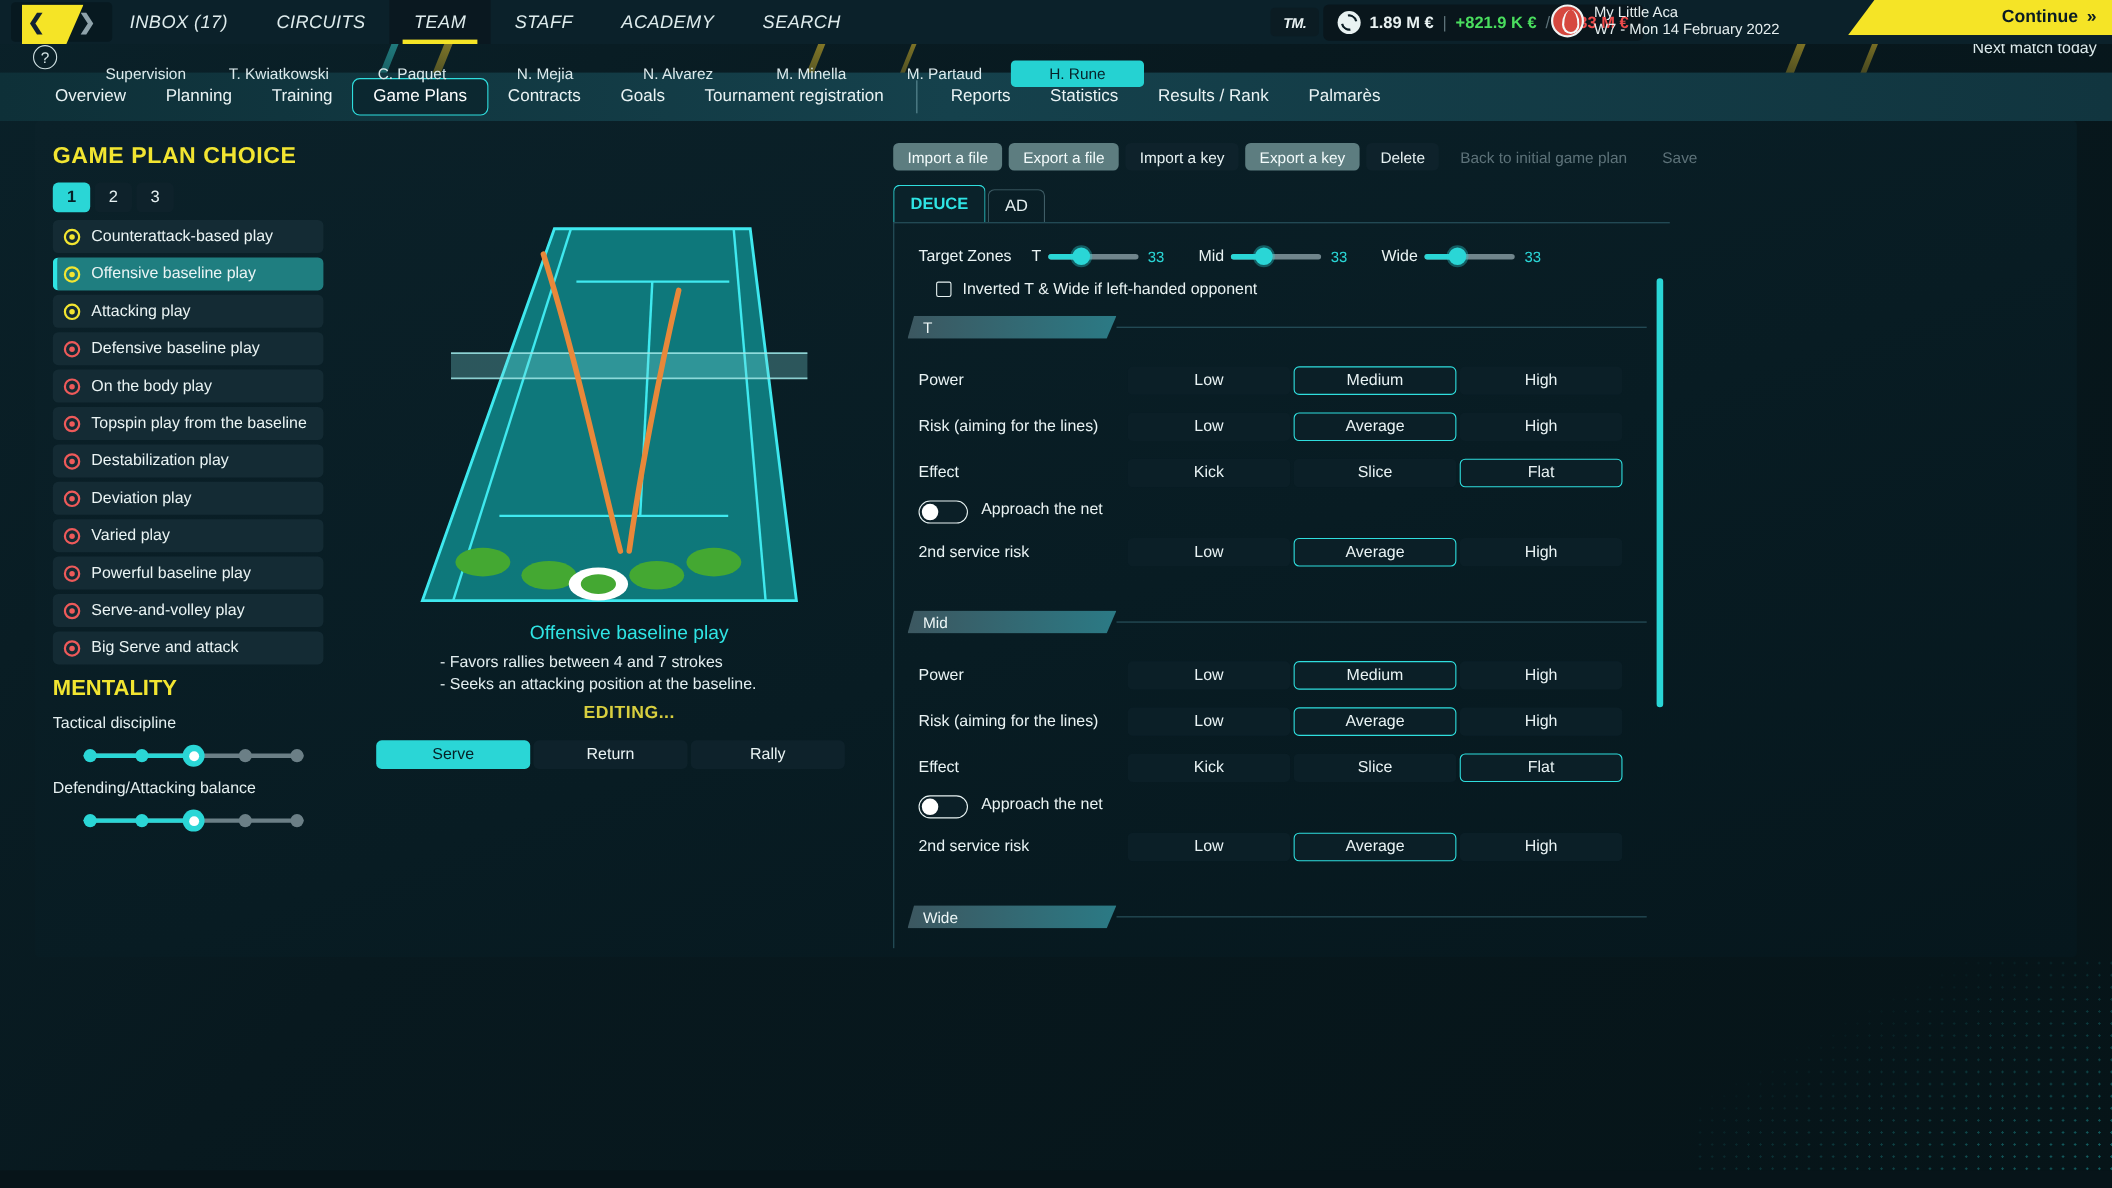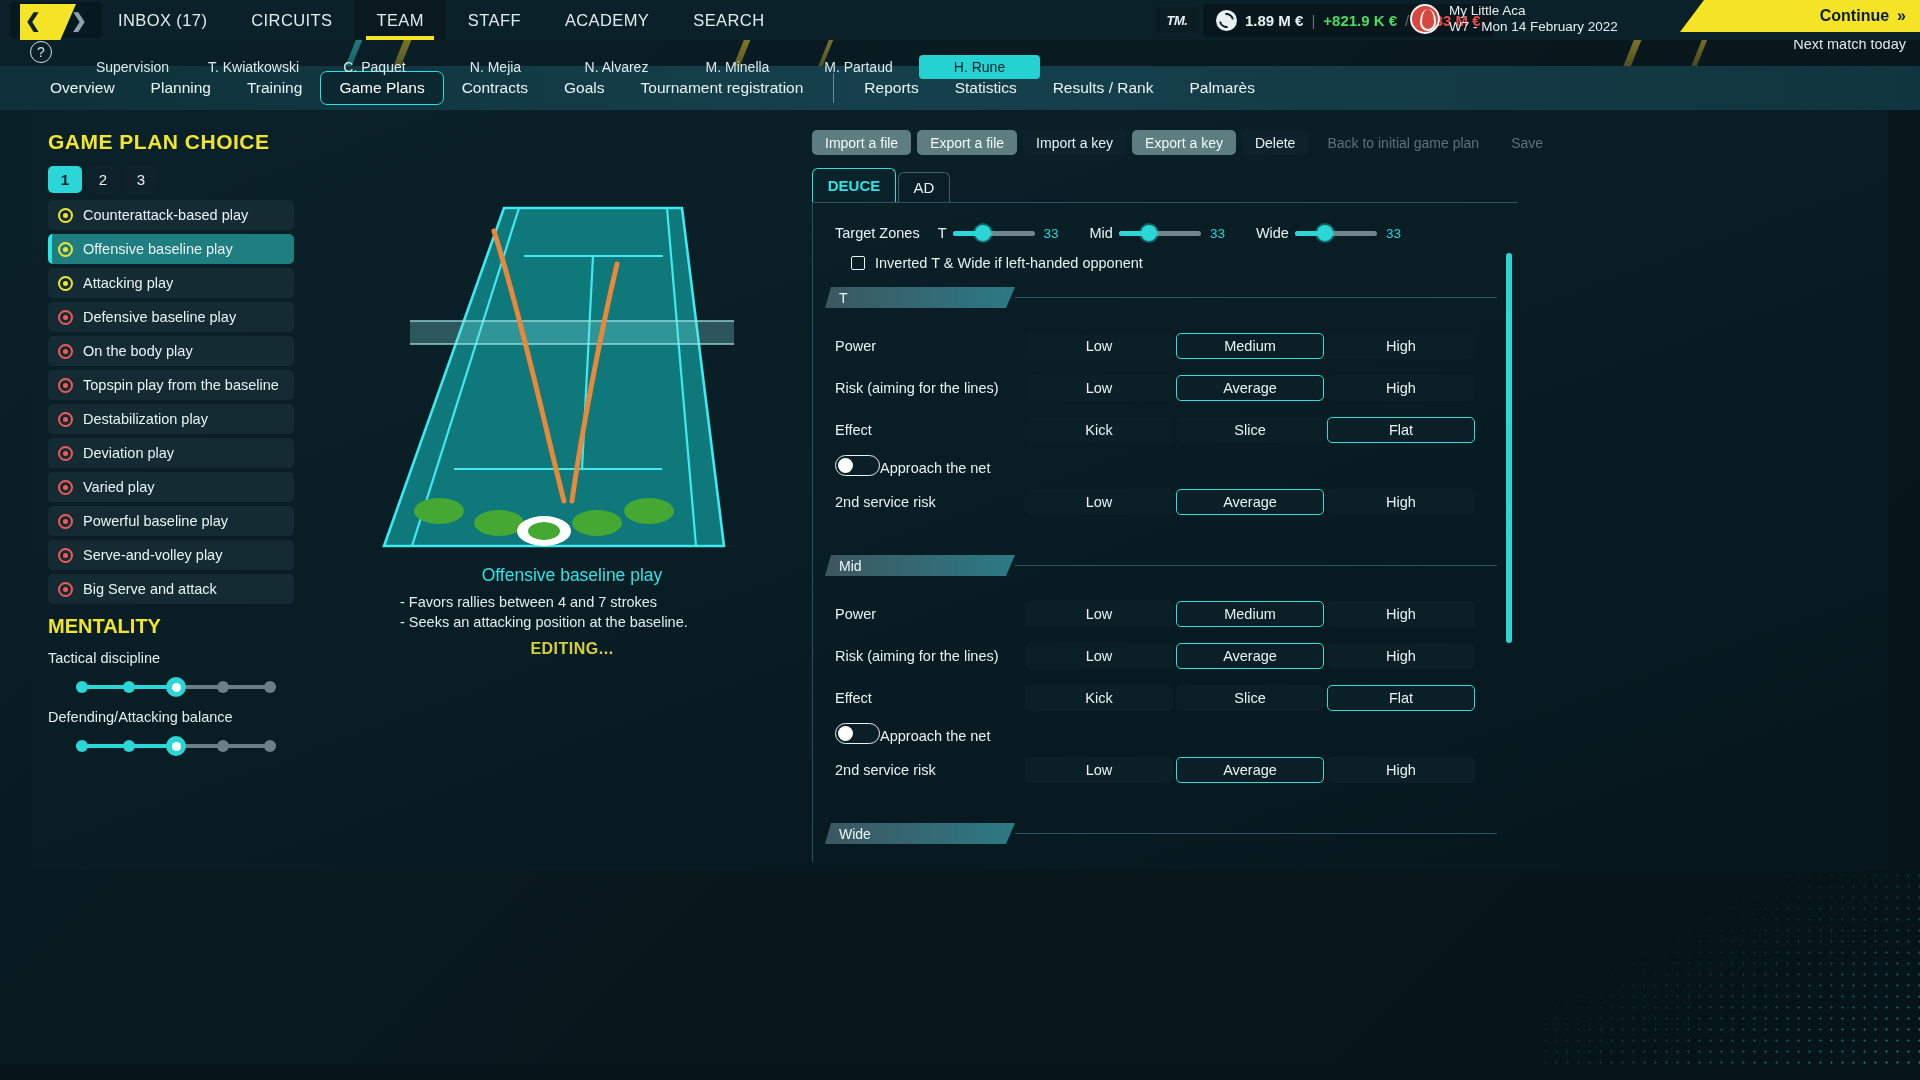--- a/index.html
+++ b/index.html
@@ -22,21 +22,21 @@
   .s-gold2 { background: linear-gradient(to top, rgba(196,168,40,.9), rgba(196,168,40,0)); }
 
   
   .topbar { position: absolute; left:0; top:0; width:1920px; height:40px; background:#0b212a; z-index:30;}
   .navarrows { position:absolute; left:10px; top:2px; width:92px; height:36px; background:#071920;
      border-radius:4px; display:flex; align-items:center; }
   .yellowtab { position:absolute; left:10px; top:2px; width:56px; height:36px; background:#f5e426;
      clip-path: polygon(0 0, 100% 0, 72% 100%, 0% 100%); }
   .arr { position:relative; z-index:3; font-size:19px; color:#123; font-weight:bold; width:46px; text-align:center;}
   .arr2 { color:#8fa3ab; }
-  .topnav { position:absolute; left:96px; top:0; height:40px; display:flex; align-items:stretch; }
+  .topnav { position:absolute; left:96px; top:0; height:40px; display:flex; align-items:stretch;font-style:italic; }
   .topnav .item { padding: 0 22px; display:flex; align-items:center; font-size:16.5px; letter-spacing:.4px;
      color:#dfeced; cursor:pointer; position:relative; }
   .topnav .item.active { background:#0a1820; }
   .topnav .item.active::after { content:""; position:absolute; left:12px; right:12px; bottom:0; height:4px; background:#f5e426; }
 
   .money { position:absolute; left:1203px; top:4px; height:33px; background:#09161c; border-radius:5px;
      display:flex; align-items:center; padding: 0 13px; gap:8px; font-size:15px; font-weight:bold; }
   .tmlogo { position:absolute; left:1155px; top:7px; width:44px; height:26px; background:#0b1c23;
      border-radius:4px; display:flex; align-items:center; justify-content:center; font-size:13px; font-weight:bold;
      letter-spacing:-.5px; color:#e8f2f3;font-style:italic; }
@@ -162,21 +162,21 @@
      display:flex; align-items:center; padding-left:14px; font-size:14px; color:#eef7f7; }
   .secbar .line { position:absolute; left:190px; top:10px; right:0; height:1px; background:#2a5560; }
 
   .orow { position:absolute; left:22px; height:26px; display:flex; align-items:center; }
   .orow .olabel { width:190px; font-size:14.5px; color:#e9f3f4; }
   .opts { display:flex; gap:3px; }
   .opt { width:148px; height:26px; border-radius:5px; background:#0b1f27; display:flex; align-items:center;
      justify-content:center; font-size:14.5px; color:#e9f3f4; cursor:pointer; border:1.5px solid transparent; }
   .opt.sel { border-color:#2fdede; }
 
-  .toggrow { position:absolute; left:22px; display:flex; align-items:flex-end; font-size:14.5px; }
+  .toggrow { position:absolute; left:22px; display:flex; align-items:flex-start; gap:12px; font-size:14.5px; }
   .togg { width:45px; height:21px; border-radius:11px; background:#0b1f27; border:1.6px solid #e7f2f2;
      position:relative; }
   .togg::after{content:"";position:absolute;left:2px;top:2px;width:15px;height:15px;border-radius:50%;background:#fff;}
 
   .vsb { position:absolute; right:6px; top:50px; width:6px; height:390px; background:#2ad6d6; border-radius:3px; }
 
   
   .bottomstrip { position:absolute; left:0; bottom:0; width:1920px; height:16px; background:#071419; }
   .dots { position:absolute; right:0; bottom:0; width:380px; height:210px; pointer-events:none; opacity:.5;
     background-image: radial-gradient(#2ad6d6 1.1px, transparent 1.2px);
@@ -389,20 +389,25 @@
         <ellipse cx="317" cy="325" rx="25" ry="13" fill="#44a832"></ellipse>
       </svg>
     </div>
 
     <div class="planname">Offensive baseline play</div>
     <div class="plandesc">
       <div>- Favors rallies between 4 and 7 strokes</div>
       <div>- Seeks an attacking position at the baseline.</div>
     </div>
     <div class="editing">EDITING...</div>
+    <div class="srbtns" id="phases">
+        <div class="b sel">Serve</div>
+        <div class="b">Return</div>
+        <div class="b">Rally</div>
+      </div>
 
     <div class="topbtns" id="toolbar">
         <div class="tbtn">Import a file</div>
         <div class="tbtn">Export a file</div>
         <div class="tbtn dim">Import a key</div>
         <div class="tbtn">Export a key</div>
         <div class="tbtn dim">Delete</div>
         <div class="tbtn off">Back to initial game plan</div>
         <div class="tbtn off">Save</div>
       </div>

